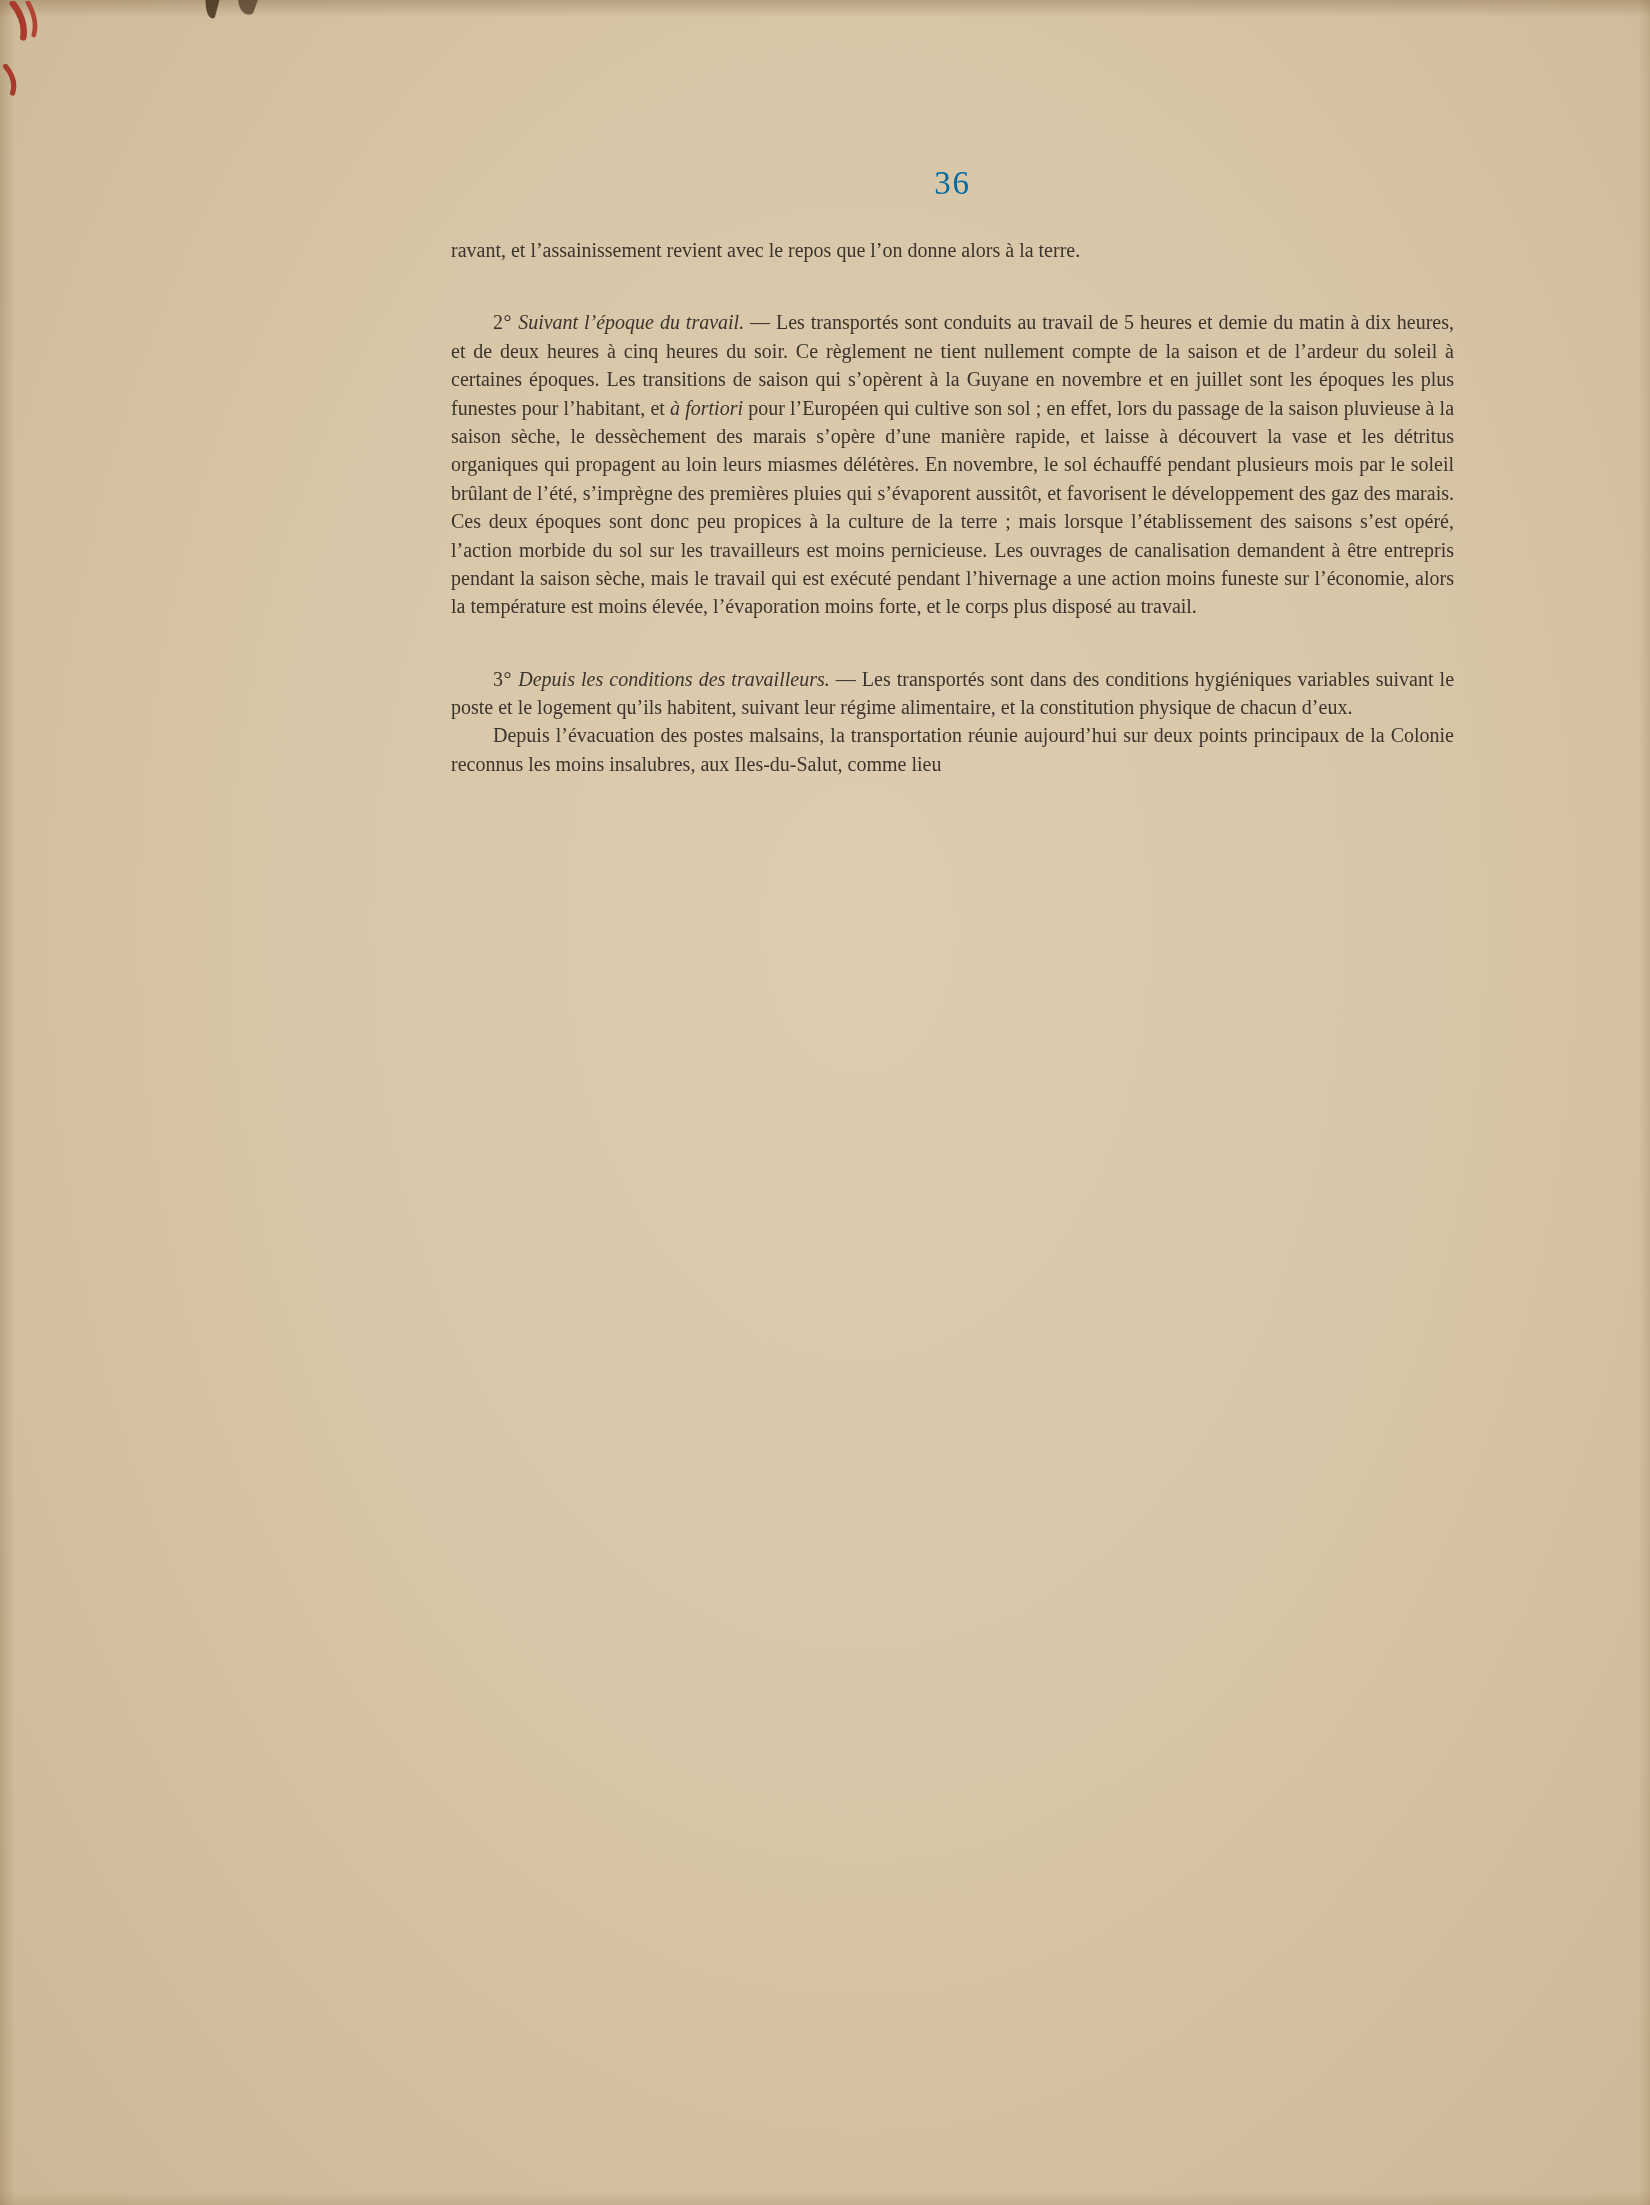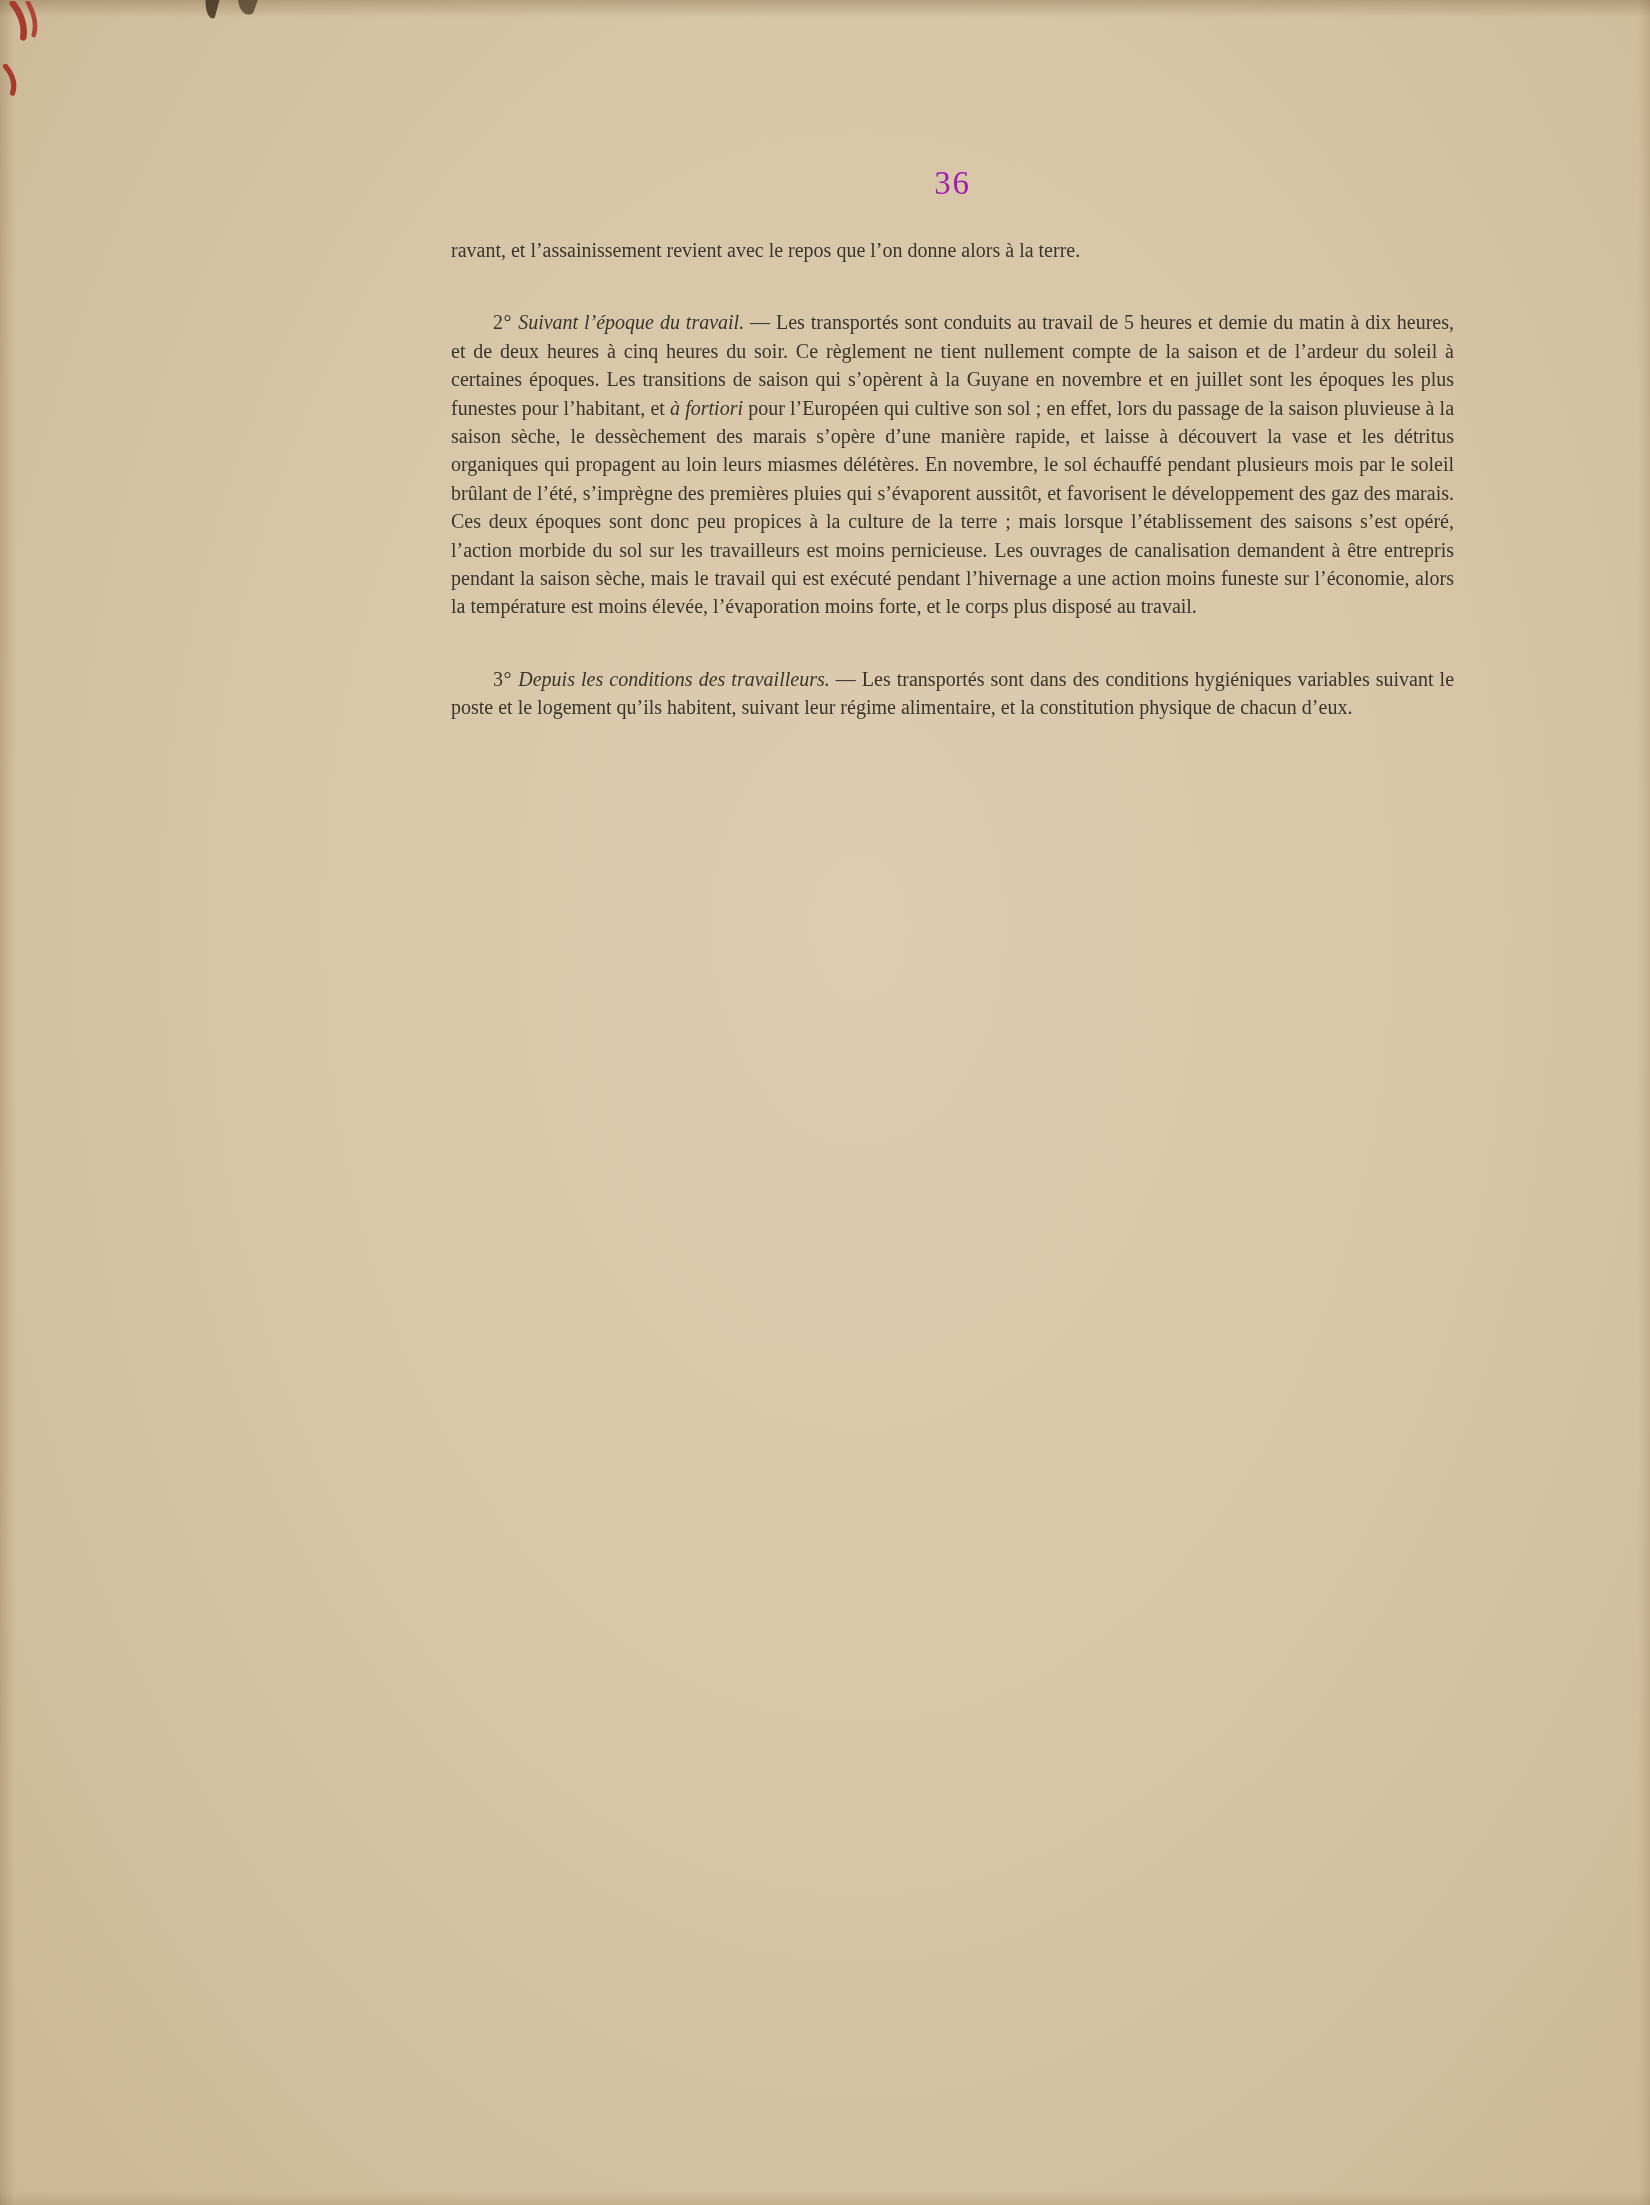--- a/index.html
+++ b/index.html
@@ -28,21 +28,21 @@
     position: absolute;
     left: 451px;
     top: 165px;
     width: 1003px;
   }
   .page-number {
     text-align: center;
     font-size: 33px;
     letter-spacing: 1.8px;
     margin-bottom: 34px;
-    color: #a21caf;
+    color: #0369a1;
   }
   p.para {
     font-size: 20px;
     line-height: 1.42;
     text-align: justify;
     color: #3a342c;
   }
   p.indent { text-indent: 42px; }
   p.gap-before { margin-top: 44px; }
   .italic { font-style: italic; }
@@ -84,16 +84,17 @@
       <span>pour l’Européen qui cultive son sol ; en effet, lors du passage de la saison pluvieuse à la saison sèche, le dessèchement des marais s’opère d’une manière rapide, et laisse à découvert la vase et les détritus organiques qui propagent au loin leurs miasmes délétères. En novembre, le sol échauffé pendant plusieurs mois par le soleil brûlant de l’été, s’imprègne des premières pluies qui s’évaporent aussitôt, et favorisent le développement des gaz des marais. Ces deux époques sont donc peu propices à la culture de la terre ; mais lorsque l’établissement des saisons s’est opéré, l’action morbide du sol sur les travailleurs est moins pernicieuse. Les ouvrages de canalisation demandent à être entrepris pendant la saison sèche, mais le travail qui est exécuté pendant l’hivernage a une action moins funeste sur l’économie, alors la température est moins élevée, l’évaporation moins forte, et le corps plus disposé au travail.</span>
     </p>
 
     <p class="para indent gap-before">
       <span class="marker">3°</span>
       <span class="italic">Depuis les conditions des travailleurs.</span>
       <span>—</span>
       <span>Les transportés sont dans des conditions hygiéniques variables suivant le poste et le logement qu’ils habitent, suivant leur régime alimentaire, et la constitution physique de chacun d’eux.</span>
     </p>
 
+    <p class="para indent"><span>Depuis l’évacuation des postes malsains, la transportation réunie aujourd’hui sur deux points principaux de la Colonie reconnus les moins insalubres, aux Iles-du-Salut, comme lieu</span></p>
 
   </main>
 </div>
 
 
 </body></html>

